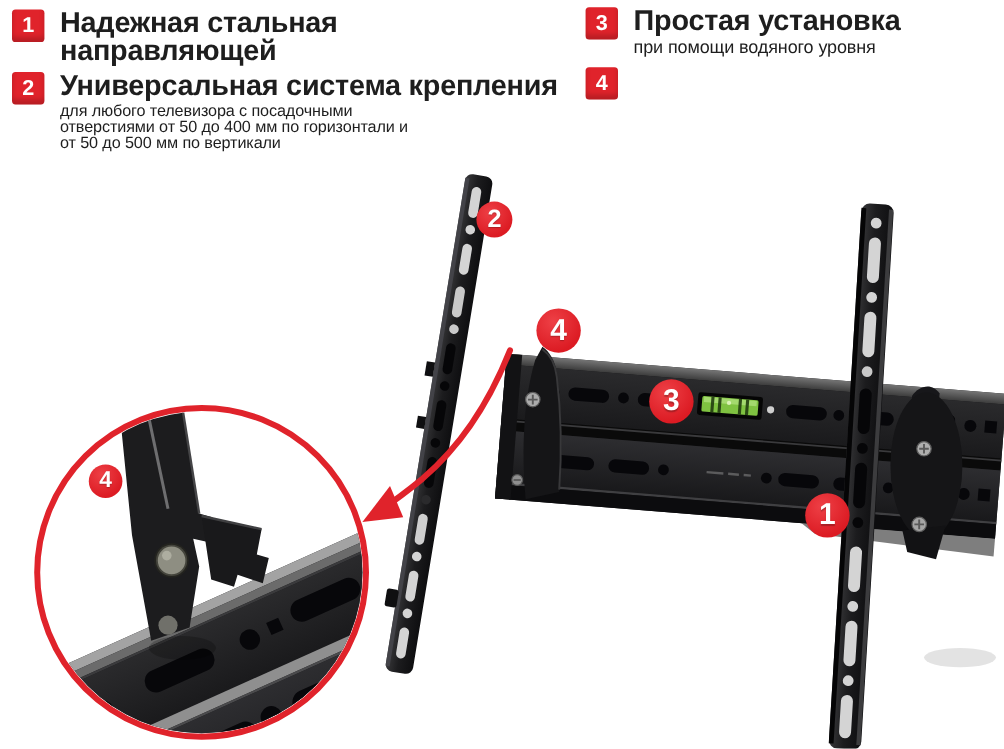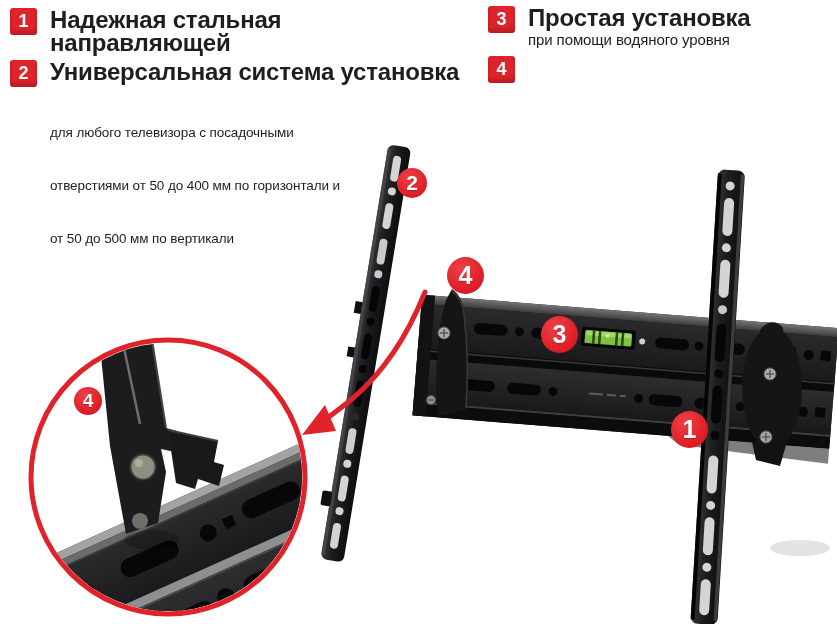--- a/index.html
+++ b/index.html
@@ -6,21 +6,21 @@
   .stage{position:relative;width:837px;height:624px;background:#ffffff;overflow:hidden;
          font-family:"Liberation Sans","DejaVu Sans",sans-serif;color:#1e1e1e;}
   .stage svg{position:absolute;left:0;top:0;}
   .feature{position:absolute;display:flex;gap:13px;align-items:flex-start;}
   .sq{flex:0 0 auto;width:27px;height:27px;background:#e0232b;border-radius:3px;color:#fff;
       font-weight:bold;font-size:18px;display:flex;align-items:center;justify-content:center;
       box-shadow:inset 0 -4px 4px rgba(0,0,0,.18);}
   .ftext{display:flex;flex-direction:column;}
   .h{font-size:24px;font-weight:bold;line-height:23px;letter-spacing:-0.2px;white-space:nowrap;}
   .h2l{line-height:24px;}
-  .d{font-size:13.5px;font-weight:500;line-height:13px;letter-spacing:-0.1px;white-space:nowrap;margin-top:40px;}
+  .d{font-size:13.5px;font-weight:500;line-height:13px;letter-spacing:-0.1px;white-space:nowrap;}
   .d3{font-size:15px;line-height:17px;margin-top:2px;}
   .desc-wrap{margin-top:3px;}
   .marker{position:absolute;border-radius:50%;color:#fff;font-weight:bold;
           display:flex;align-items:center;justify-content:center;
           background:radial-gradient(circle at 38% 30%, #ee4046 0%, #dc1b23 72%);
           text-shadow:0 1px 1px rgba(0,0,0,.25);}
   .m37{width:37px;height:37px;font-size:25px;}
   .m30{width:30px;height:30px;font-size:21px;}
   .m28{width:28px;height:28px;font-size:19px;}
 </style>
@@ -248,21 +248,21 @@
     <div class="sq">1</div>
     <div class="ftext">
       <div class="h">Надежная стальная</div>
       <div class="h">направляющей</div>
     </div>
   </div>
 
   <div class="feature" style="left:10px;top:60px;">
     <div class="sq">2</div>
     <div class="ftext">
-      <div class="h">Универсальная система установка</div>
+      <div class="h">Универсальная система крепления</div>
       <div class="desc-wrap">
         <div class="d">для любого телевизора с посадочными</div>
         <div class="d">отверстиями от 50 до 400 мм по горизонтали и</div>
         <div class="d">от 50 до 500 мм по вертикали</div>
       </div>
     </div>
   </div>
 
   <div class="feature" style="left:488px;top:6px;">
     <div class="sq">3</div>

